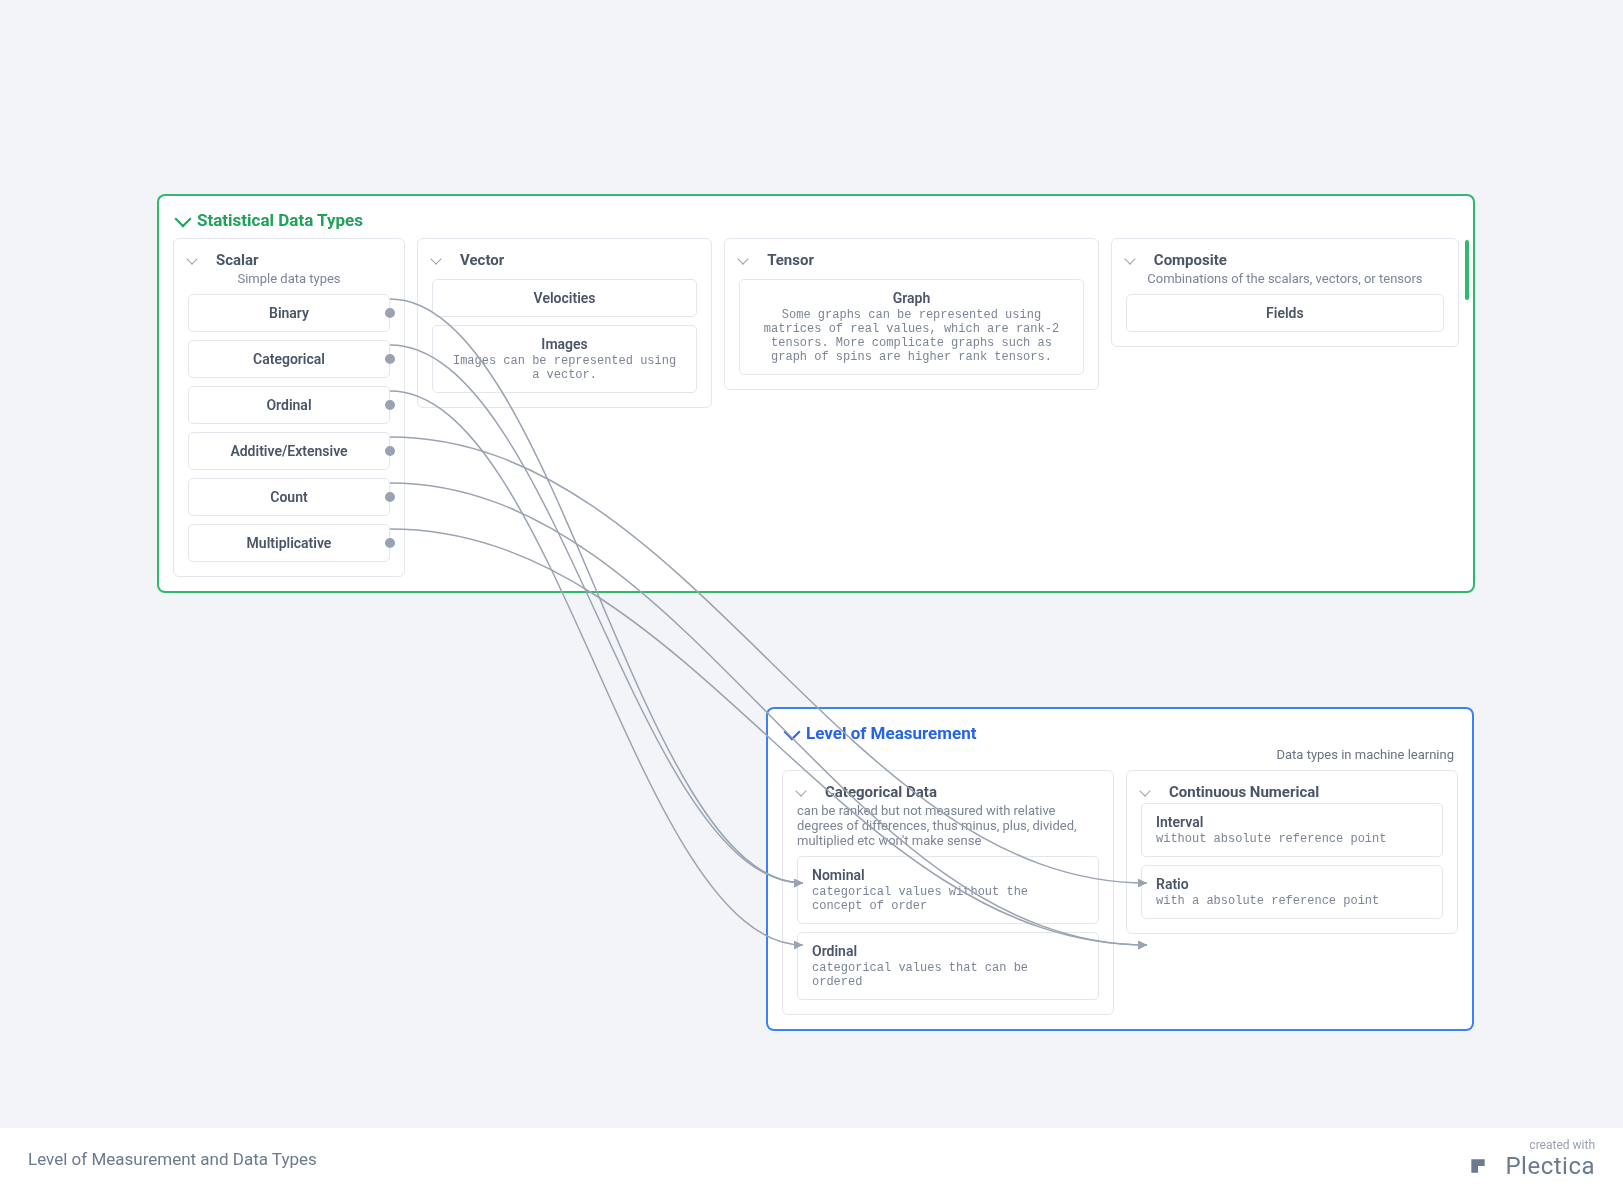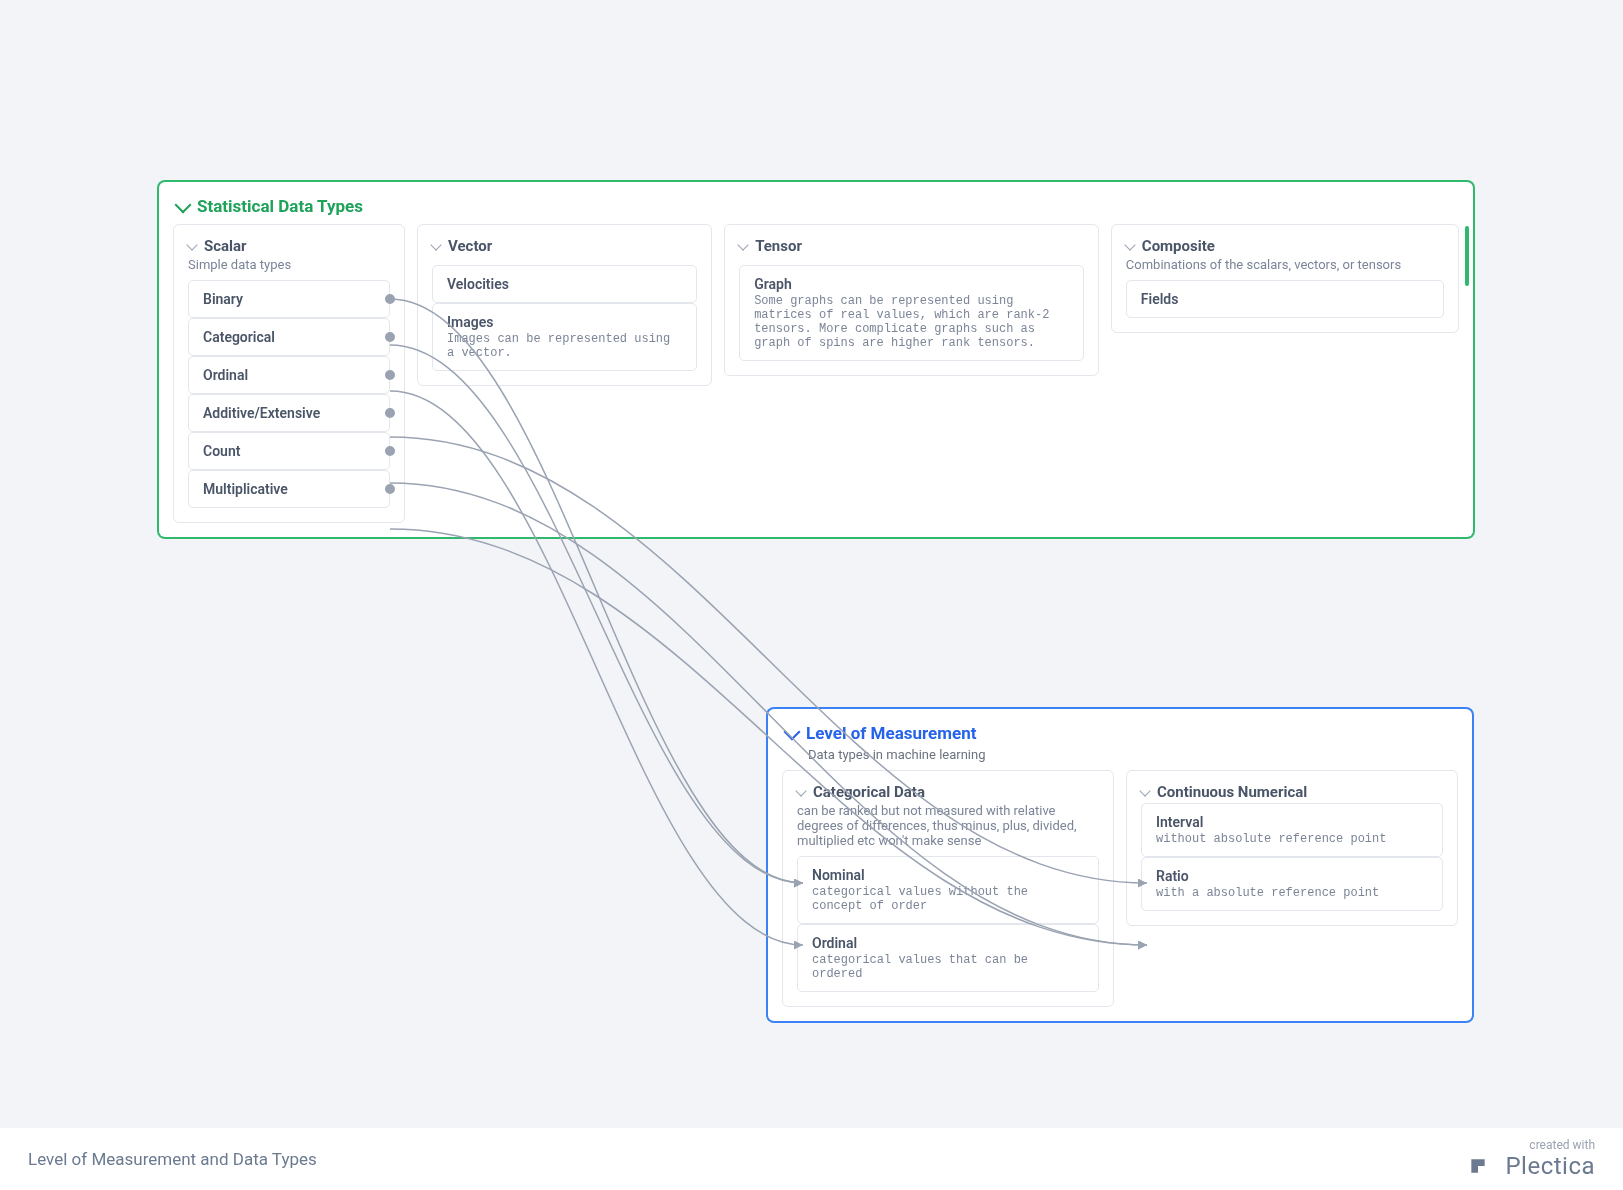--- a/index.html
+++ b/index.html
@@ -38,20 +38,21 @@
   }
   .panel-title {
     font-weight: 700;
     font-size: 17px;
   }
   .panel-subtitle {
     font-size: 13px;
     color: #6b7280;
     padding: 0 18px 8px 40px;
     margin-top: -4px;
+    text-align: right;
   }
 
   .chev {
     width: 12px;
     height: 12px;
     display: inline-block;
     border: solid currentColor;
     border-width: 0 2px 2px 0;
     padding: 3px;
     transform: rotate(45deg);
@@ -78,21 +79,21 @@
     background: #fff;
     border: 1px solid #e3e7ed;
     border-radius: 6px;
     padding: 12px 14px 14px;
     flex: 1 1 0;
   }
   .card-fixed { flex: 0 0 auto; }
   .card-header {
     display: flex;
     align-items: center;
-    gap: 8px;
+    gap: 20px;
     margin-bottom: 2px;
   }
   .card-title {
     font-weight: 700;
     font-size: 15px;
     color: #4a5568;
   }
   .card-sub {
     font-size: 13px;
     color: #7b8597;
@@ -101,20 +102,21 @@
   }
 
   .pill {
     background: #fff;
     border: 1px solid #e3e7ed;
     border-radius: 5px;
     padding: 10px 14px;
     font-size: 14px;
     font-weight: 600;
     color: #4a5568;
+    margin-bottom: 8px;
     position: relative;
   }
   .pill:last-child { margin-bottom: 0; }
   .pill-sub {
     display: block;
     font-weight: 400;
     font-size: 12px;
     color: #7b8597;
     margin-top: 2px;
     font-family: Liberation Mono, monospace;
@@ -181,21 +183,21 @@
     height: 60px;
     background: #2fb96d;
     border-radius: 2px;
   }
 </style>
 </head>
 <body>
 
 <div class="canvas">
 
-  <div class="panel panel-green" style="left:159px; top:182px; width:1314px;">
+  <div class="panel panel-green" style="left:159px; top:196px; width:1314px;text-align:center;">
     <div class="panel-header">
       <span class="chev green-title"></span>
       <span class="panel-title green-title">Statistical Data Types</span>
     </div>
     <div class="cards-row">
 
       <div class="card card-fixed" style="width:232px">
         <div class="card-header">
           <span class="chev chev-small"></span>
           <span class="card-title">Scalar</span>

